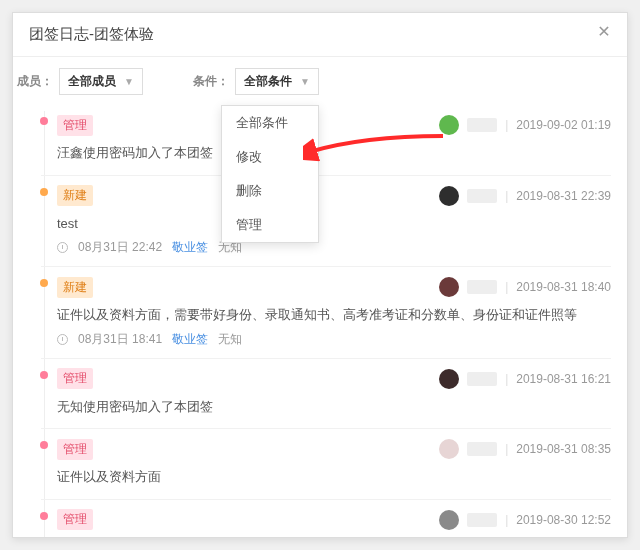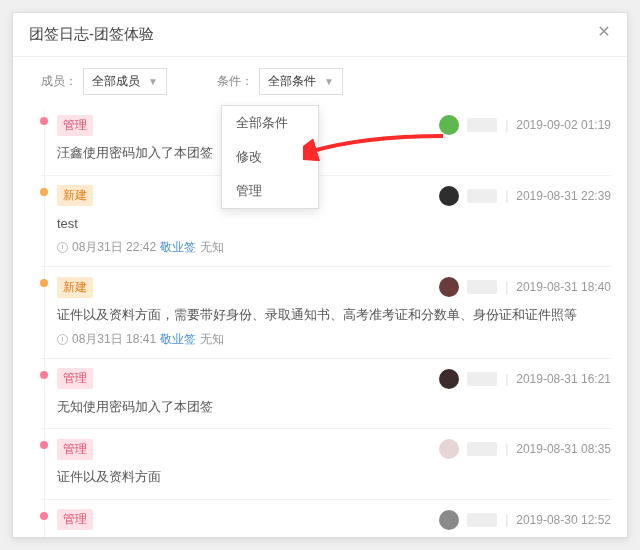--- a/index.html
+++ b/index.html
@@ -38,25 +38,26 @@
     width: 18px;
     height: 18px;
     cursor: pointer;
     color: #999;
     font-size: 16px;
     text-align: center;
     line-height: 18px;
   }
   .filter-row {
     height: 48px;
-    padding: 0 28px;
+    padding: 0 4px;
     display: flex;
     align-items: center;
     font-size: 12px;
     color: #888;
+    font-weight: bold;
   }
   .filter-label { margin-right: 6px; }
   .select-box {
     display: inline-flex;
     align-items: center;
     border: 1px solid #ddd;
     padding: 4px 8px;
     font-size: 12px;
     color: #333;
     cursor: pointer;
@@ -168,21 +169,21 @@
     color: #555;
     font-size: 13px;
     line-height: 1.5;
   }
   .row3 {
     display: flex;
     align-items: center;
     color: #999;
     font-size: 12px;
     padding-bottom: 4px;
-    gap: 4px;
+    gap: 10px;
   }
   .clock-icon {
     display: inline-block;
     width: 11px;
     height: 11px;
     border: 1px solid #bbb;
     border-radius: 50%;
     position: relative;
   }
   .clock-icon::after {
@@ -215,20 +216,21 @@
     <span class="filter-label">条件：</span>
     <div class="select-box">
       <span>全部条件</span>
       <span class="caret">▼</span>
     </div>
   </div>
 
   <div class="dropdown">
     <div class="dropdown-item">全部条件</div>
     <div class="dropdown-item">修改</div>
+    <div class="dropdown-item">删除</div>
     <div class="dropdown-item">管理</div>
   </div>
 
   <svg class="arrow" width="150" height="40">
     <defs>
       <marker id="ah" markerWidth="10" markerHeight="10" refX="2" refY="3" orient="auto">
         <path d="M0,0 L0,6 L8,3 z" fill="#ff2a2a"></path>
       </marker>
     </defs>
     <path d="M140,4 Q60,4 6,20" stroke="#ff2a2a" stroke-width="4" fill="none" marker-end="url(#ah)"></path>

